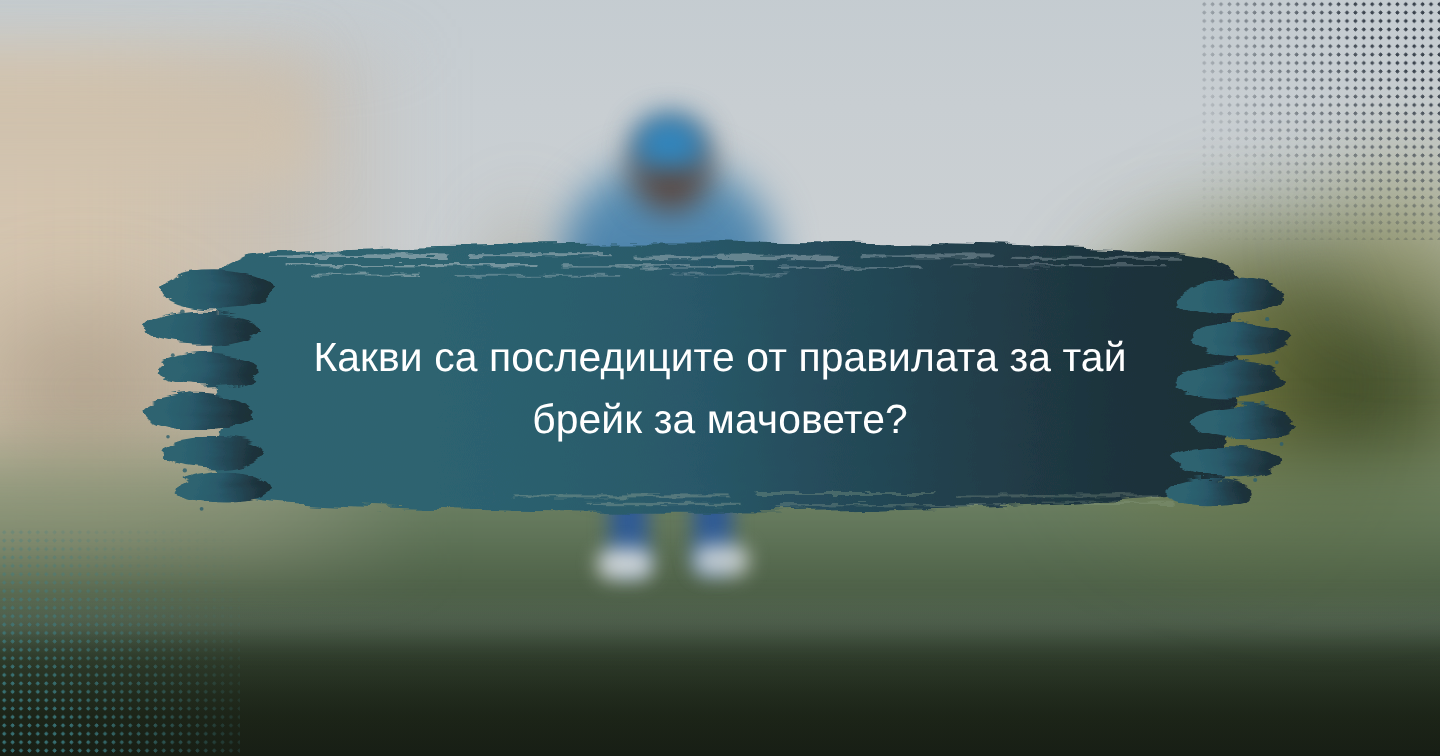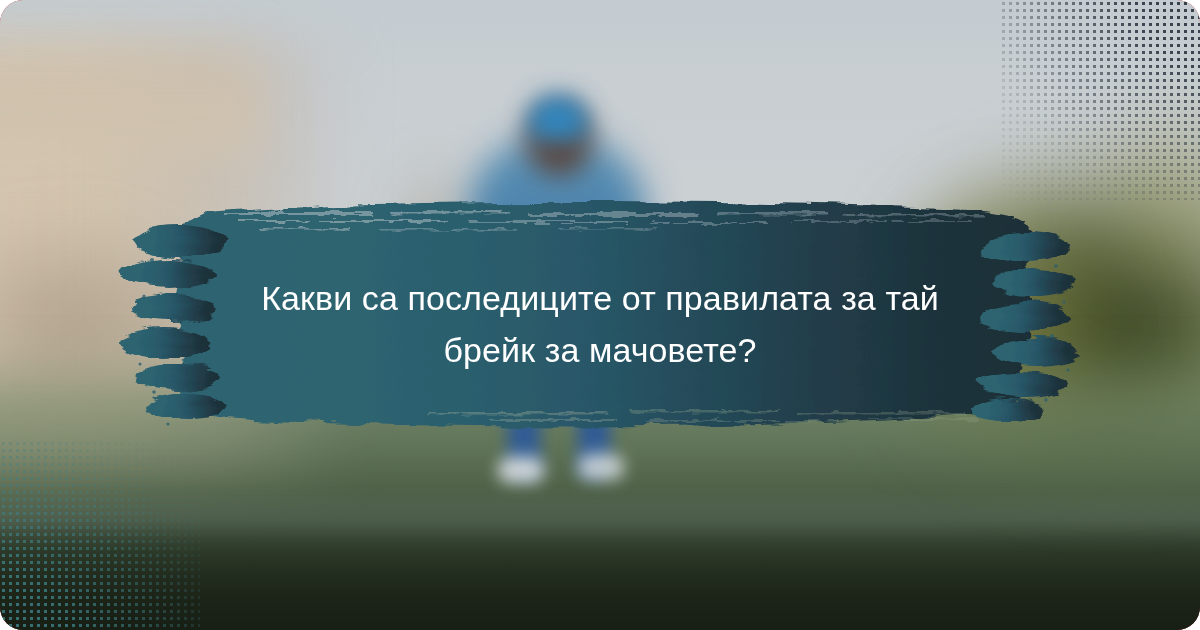--- a/index.html
+++ b/index.html
@@ -11,21 +11,20 @@
   body {
     font-family: "Liberation Sans", "DejaVu Sans", sans-serif;
   }
 
   #card {
     position: relative;
     width: 1200px;
     height: 630px;
     overflow: hidden;
     background: #b91c1c;
-    border-radius: 23px;
   }
 
   
   .photo-layer {
     position: absolute;
     inset: -40px;
     overflow: hidden;
   }
 
   

